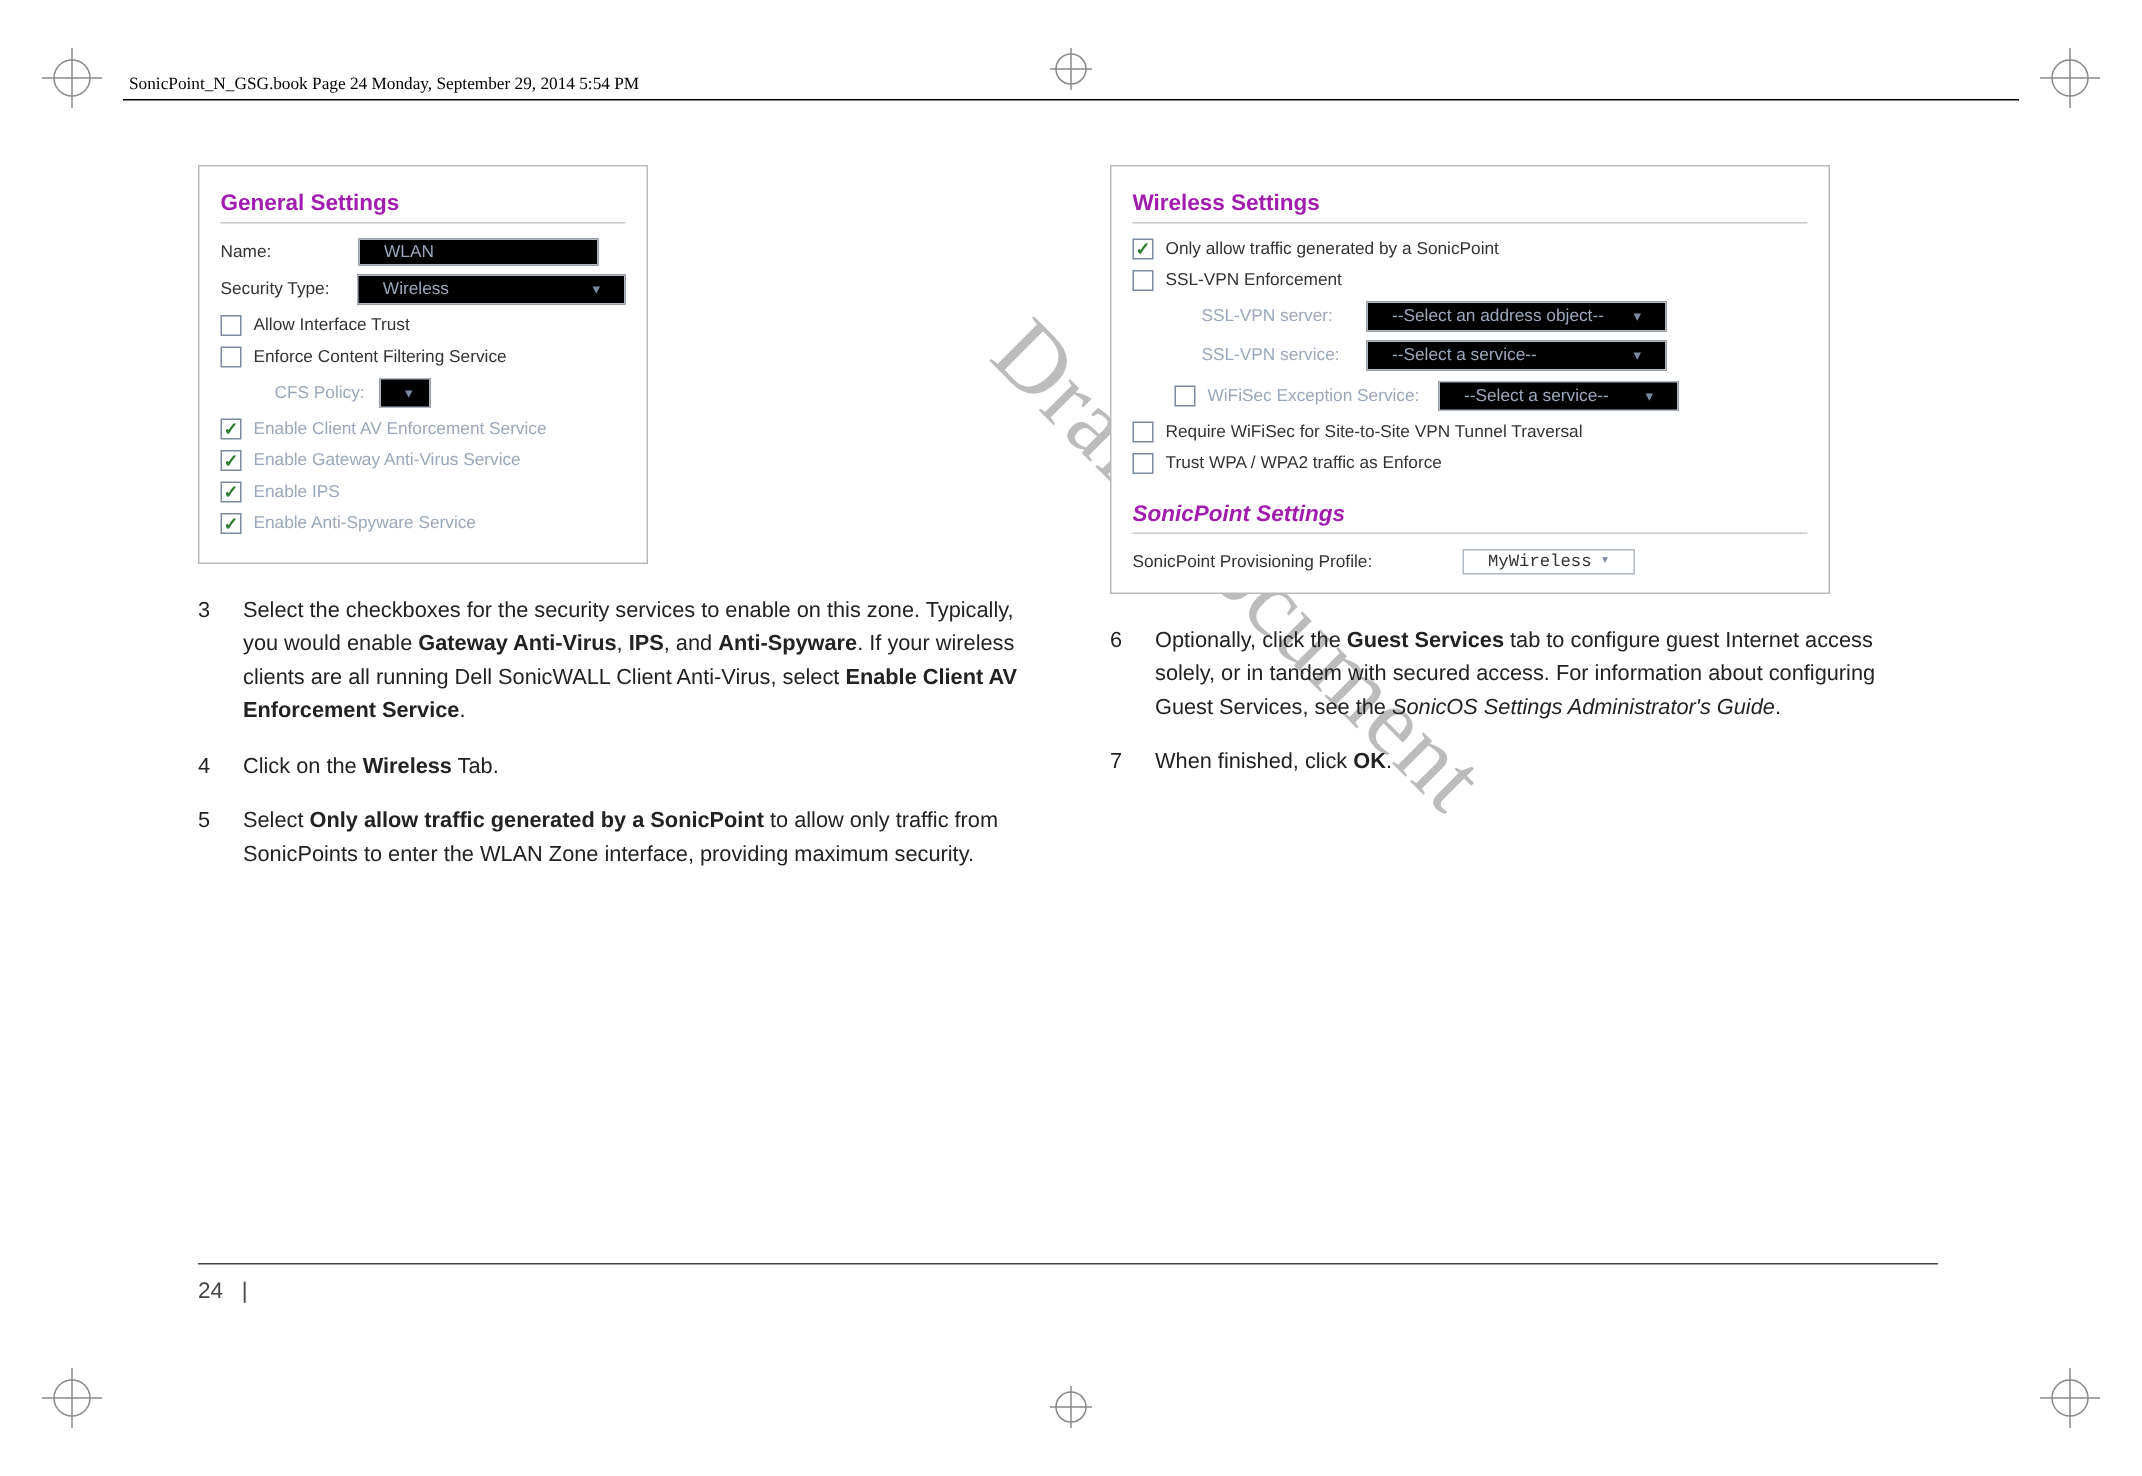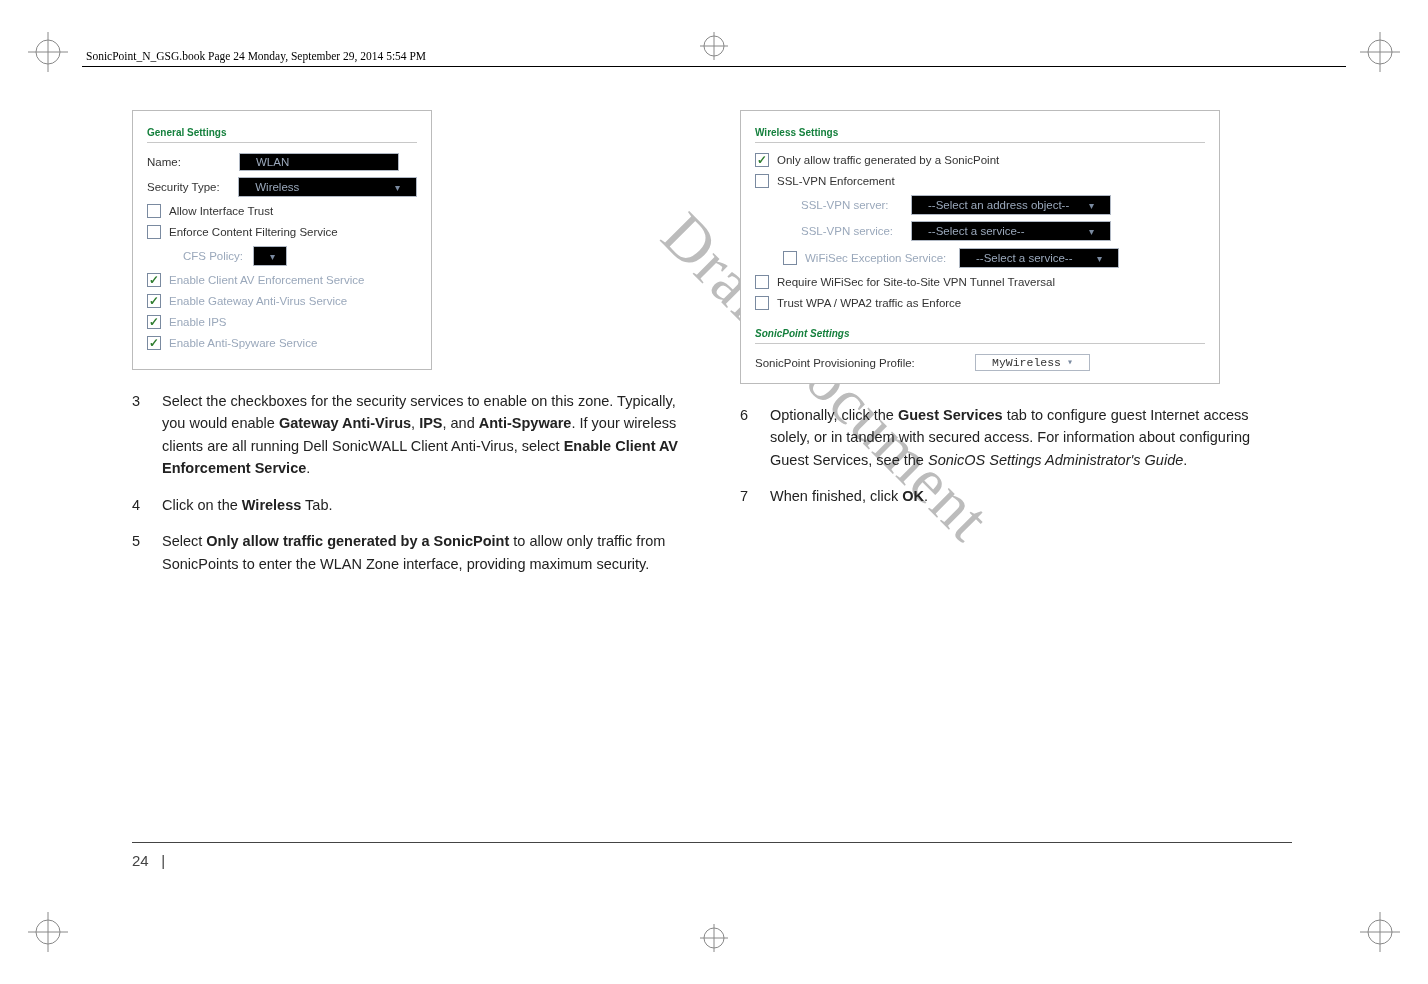--- a/index.html
+++ b/index.html
@@ -15,21 +15,21 @@
 .pm-mb { left: 50%; bottom: 32px; transform: translateX(-50%); width: 28px; height: 28px; }
 
 .header-line { position: absolute; left: 82px; top: 66px; width: 1264px; height: 1px; background: #000; }
 .header-text { position: absolute; left: 86px; top: 50px; font-size: 11.5px; color: #000; font-family: Georgia, serif; }
 
 .content { position: absolute; left: 132px; top: 110px; width: 1160px; display: flex; gap: 56px; }
 .col { width: 552px; }
 
 .panel { border: 1px solid #bbb; background: #fff; margin-bottom: 20px; }
 .panel-inner { padding: 10px 14px 12px 14px; }
-.section-title { color: #15803d; font-weight: bold; font-size: 10px; margin: 6px 0 10px 0; border-bottom: 1px solid #c8c8c8; padding-bottom: 4px; }
+.section-title { color: #a21caf; font-weight: bold; font-size: 15px; margin: 6px 0 10px 0; border-bottom: 1px solid #c8c8c8; padding-bottom: 4px; }
 
 .form-row { display: flex; align-items: center; margin: 6px 0; font-size: 11.5px; color: #333; }
 .form-row .lbl { width: 92px; color: #333; }
 .form-row input[type=text], .form-row select, .select-box { border: 1px solid #b0b8c4; padding: 2px 16px; font-size: 11.5px; color: #9aa8bb; background: #000000; }
 .form-row input[type=text] { width: 160px; }
 .select-box { display: inline-flex; align-items: center; justify-content: space-between; width: 180px; height: 20px; }
 .select-box.small { width: 34px; }
 .select-box .chev { color: #7a8aa0; font-size: 10px; }
 
 .chk-row { display: flex; align-items: center; margin: 7px 0 7px 0; font-size: 11.5px; color: #333; }

